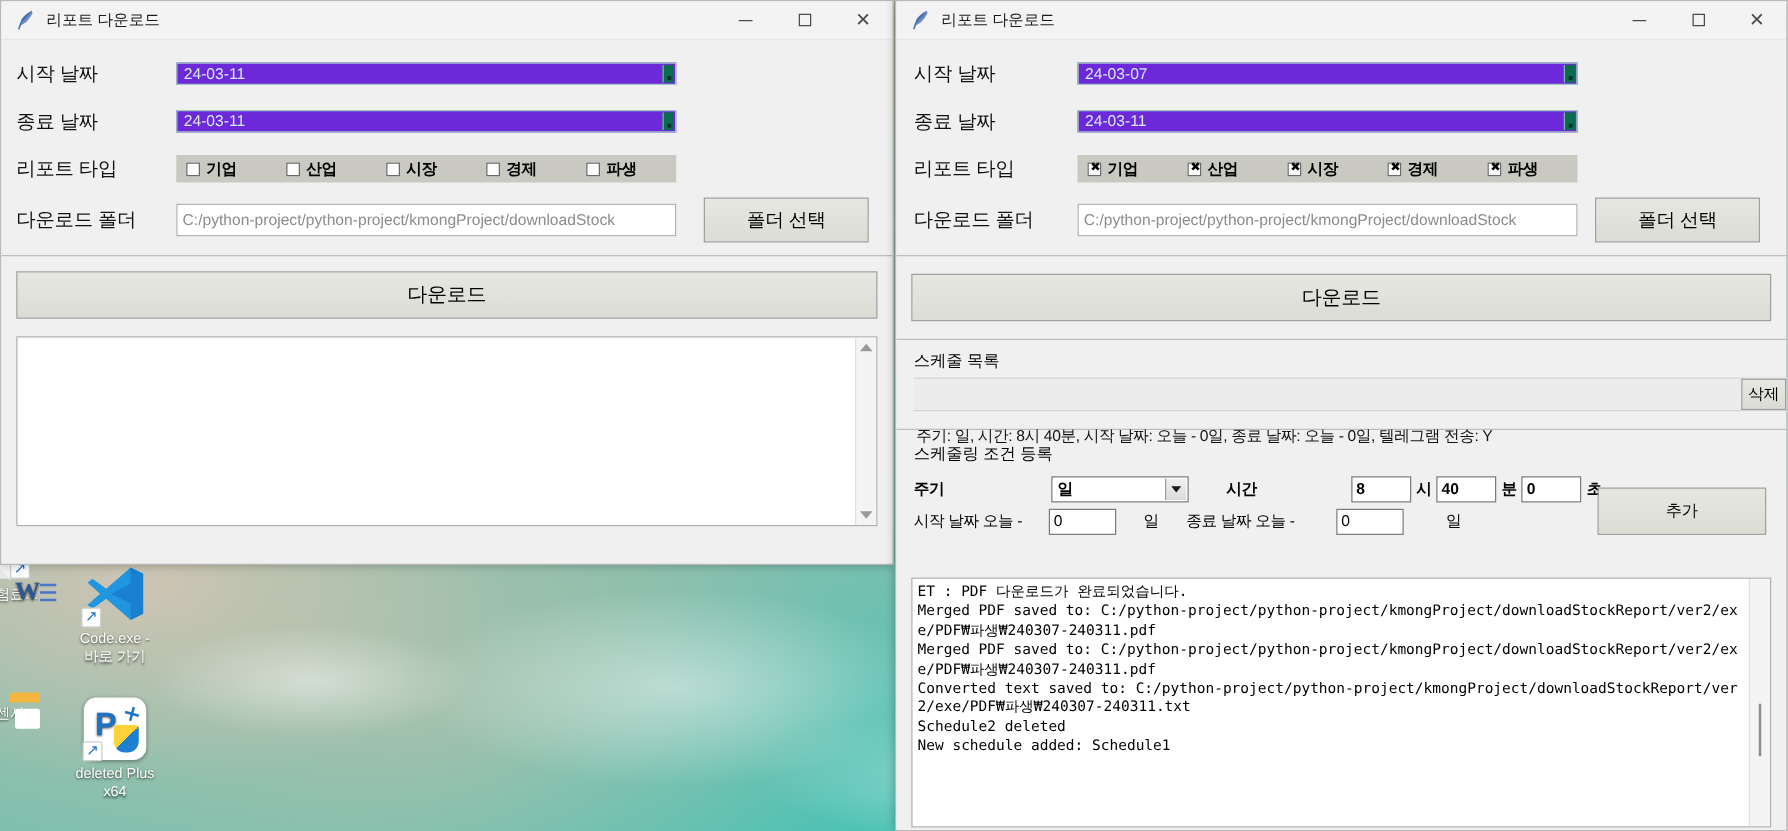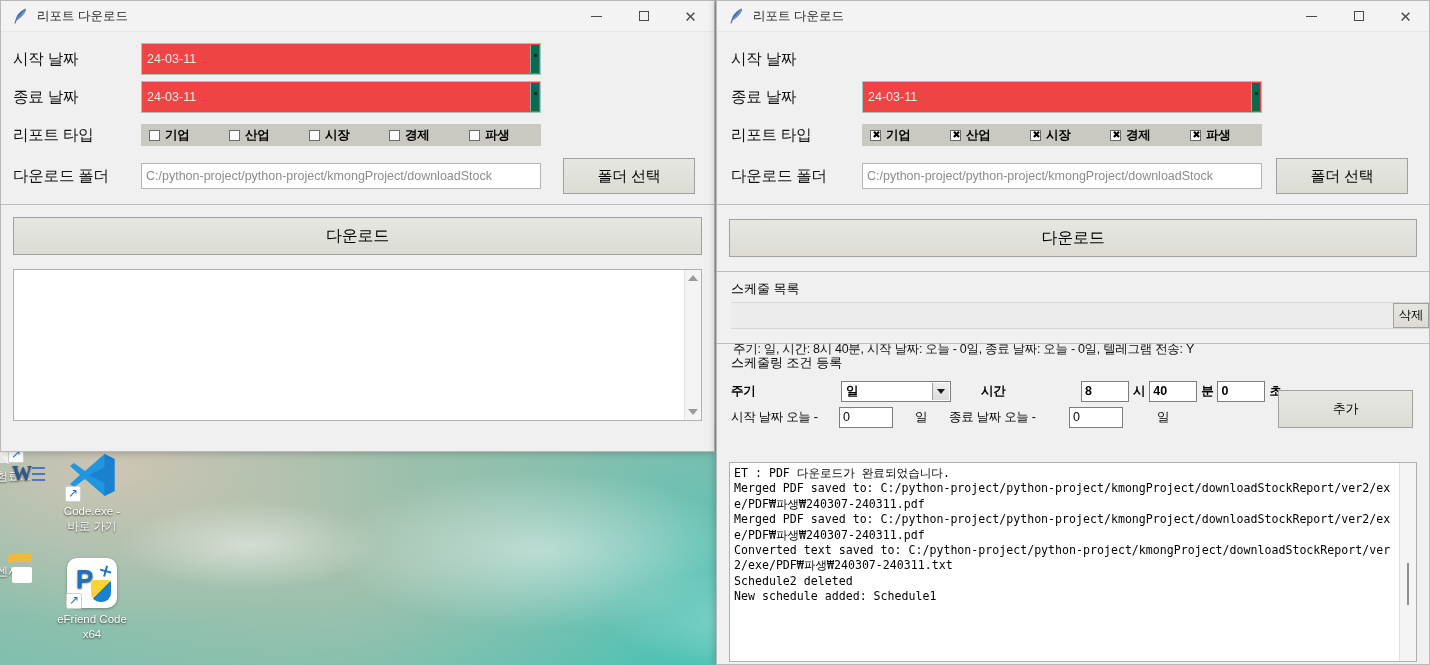--- a/index.html
+++ b/index.html
@@ -96,22 +96,22 @@
   
   .form-rows { padding: 8px 0 6px 0; }
   .frow { display:flex; align-items:center; height:38px; }
   .flabel {
     width: 140px; padding-left: 12px;
     font-size: 15.5px; color:#111; letter-spacing:-0.2px;
   }
   #win-right .flabel { width: 145px; padding-left: 14px; }
 
   .dateentry {
-    position: relative; height: 32px;
-    background: #ef4444; border: 1px solid #9fc6c0;
+    position: relative; height: 18px;
+    background: #6d28d9; border: 1px solid #9fc6c0;
     display: flex; align-items: center; width: 400px;
   }
   .dateentry .dval { font-size: 12.5px; color:#d6ecea; padding-left: 5px; letter-spacing:0px; }
   .dateentry .dbtn {
     position:absolute; right:1px; top:1px; bottom:1px; width: 9px;
     background:#0b6b4f; border-left:1px solid #7fb5ac;
   }
   .dateentry .dbtn::after{content:"";position:absolute;left:3px;top:9px;width:3px;height:3px;background:#0a2e22;}
 
   .chkbar {
@@ -239,21 +239,21 @@
 
   <div class="desk-icon" style="left:42px; top:558px;">
     <span class="glyph ef-ic">
       <span class="p">P</span>
       <svg class="cross" viewBox="0 0 24 24" xmlns="http://www.w3.org/2000/svg">
         <path d="M11 2 h3 v7 h7 v3 h-7 v7 h-3 v-7 h-7 v-3 h7 z" fill="#1c72c4" transform="rotate(15 12 12)"></path>
       </svg>
       <span class="shield"></span>
       <span class="shortcut-arrow" style="left:-1px;bottom:-1px;">↗</span>
     </span>
-    <span class="lbl" style="white-space:pre-line;">eFriend Code
+    <span class="lbl" style="white-space:pre-line;">deleted Plus
 x64</span>
   </div>
 </div>
 
 <div class="win" id="win-left">
 
   <div class="titlebar">
     <span class="tb-icon">
       <svg viewBox="0 0 16 18" width="16" height="18" xmlns="http://www.w3.org/2000/svg">
         <path d="M13.4 1.6 C10.5 3.0 7.4 5.4 5.2 8.3 L3.6 12.6 L2.4 16.4 L3.5 16.6 L4.9 12.9 L6.6 12.0 C9.6 10.2 12.2 7.0 13.9 3.3 Z" fill="#4a6fae"></path>
@@ -361,20 +361,24 @@
           <span class="glyph-cls">✕</span>
         </span>
     </span>
   </div>
 
   <div class="client">
     <div class="form-rows">
 
       <div class="frow">
         <span class="flabel">시작 날짜</span>
+        <span class="dateentry">
+          <span class="dval">24-03-07</span>
+          <span class="dbtn"></span>
+        </span>
       </div>
 
       <div class="frow">
         <span class="flabel">종료 날짜</span>
         <span class="dateentry">
           <span class="dval">24-03-11</span>
           <span class="dbtn"></span>
         </span>
       </div>
 

